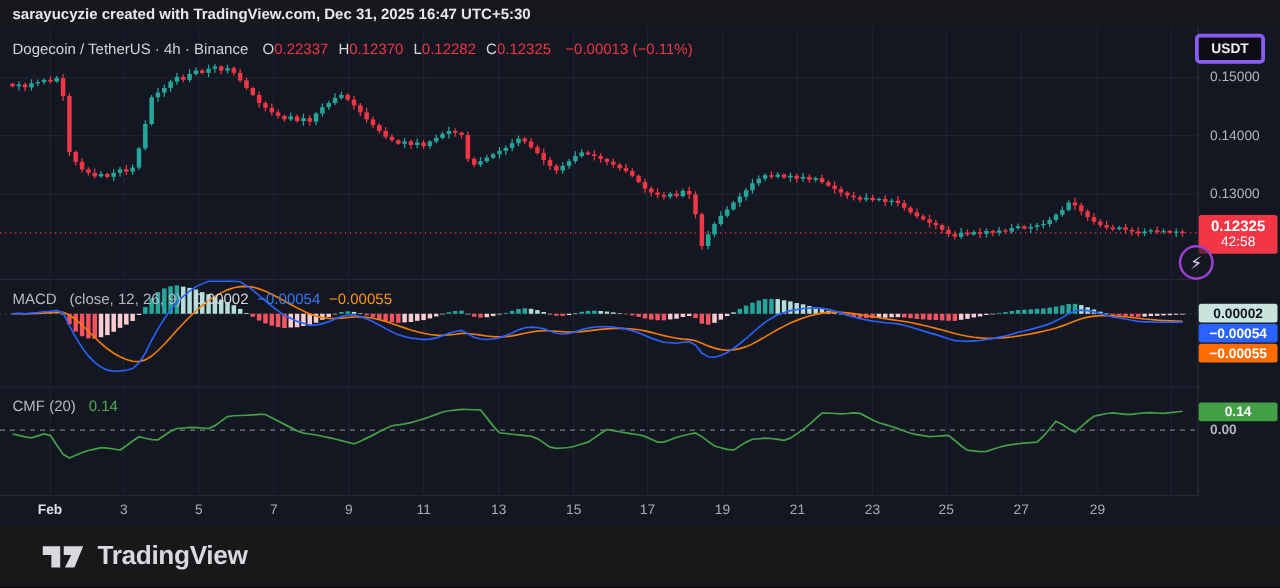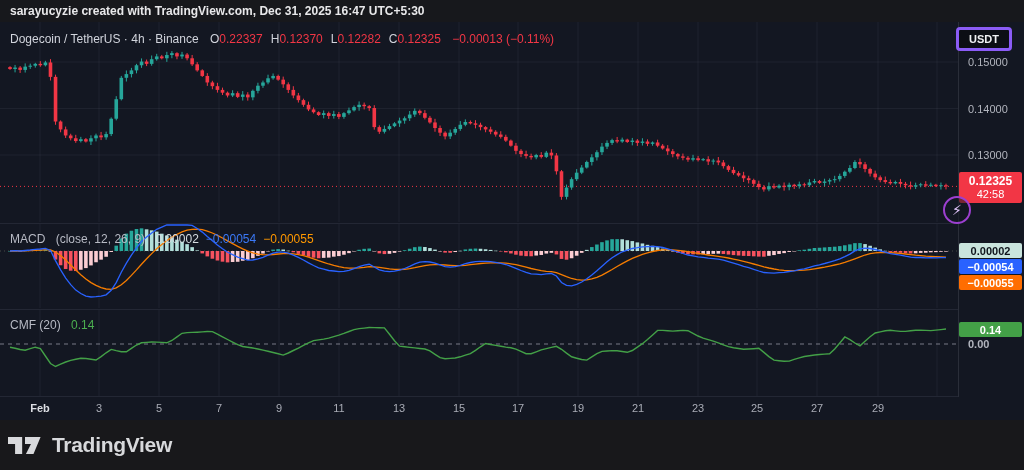--- a/index.html
+++ b/index.html
@@ -38,21 +38,21 @@
   
   .flash-bubble{position:absolute;left:943px;top:174px;width:28px;height:28px;border:2px solid #9c3fd0;
                 border-radius:50%;z-index:7;display:flex;align-items:center;justify-content:center;
                 background:rgba(19,23,34,.55);color:#e5c9ff;font-size:14px;}
   
   .time-axis{position:absolute;left:0;top:375px;width:958px;height:23px;}
   .tick{position:absolute;top:5px;transform:translateX(-50%);font-size:11px;color:#a9acb6;}
   .tick.major{color:#dcdee3;font-weight:700;}
   
   .footer{position:absolute;left:0;top:420px;width:1024px;height:50px;background:#18181b;
-          display:flex;align-items:center;padding-left:8px;}
+          display:flex;align-items:center;padding-left:34px;}
   .brand-name{color:#d8d9dc;font-size:21px;font-weight:700;margin-left:10px;letter-spacing:-0.3px;}
 </style>
 </head>
 <body>
 
 <div class="stage">
 
   <div class="topbar">
     <span>sarayucyzie created with TradingView.com, Dec 31, 2025 16:47 UTC+5:30</span>
   </div>

